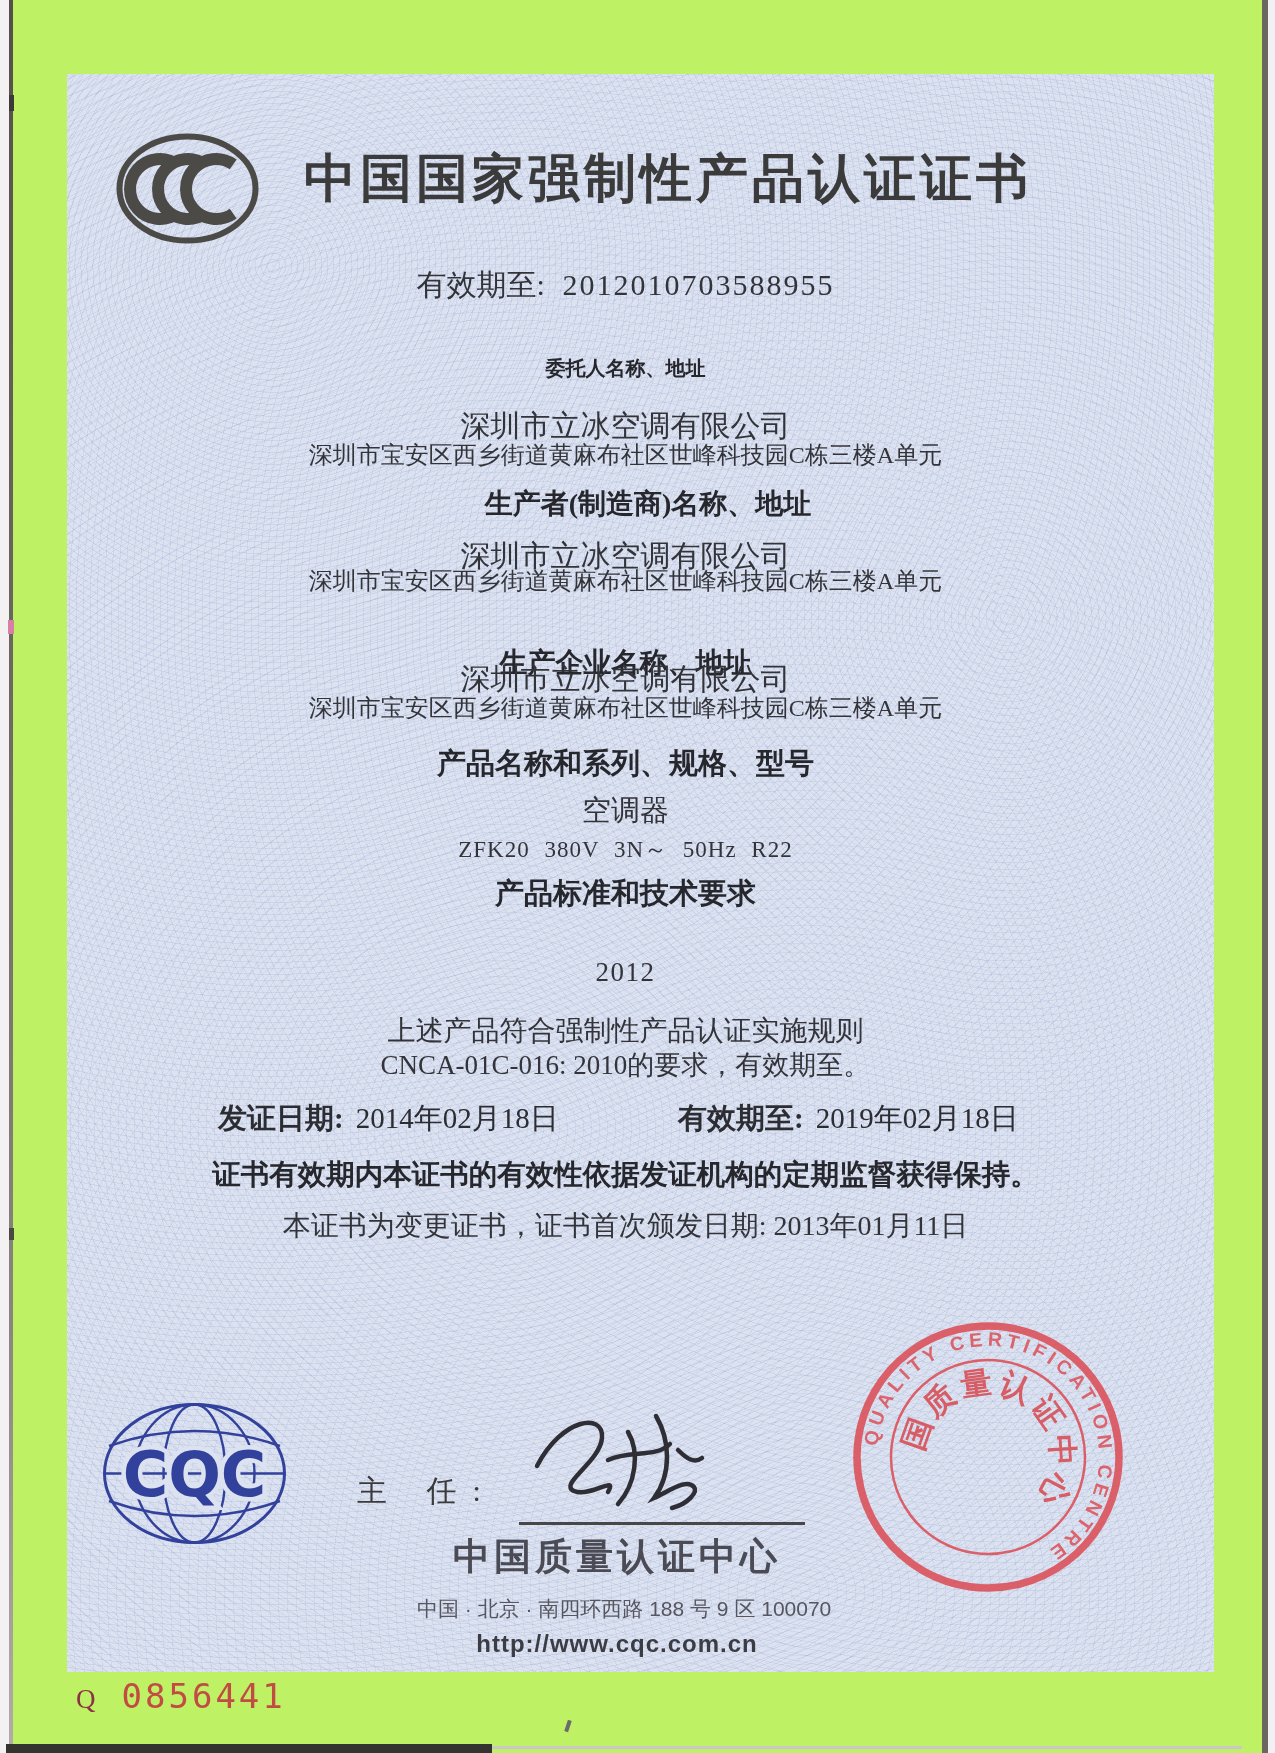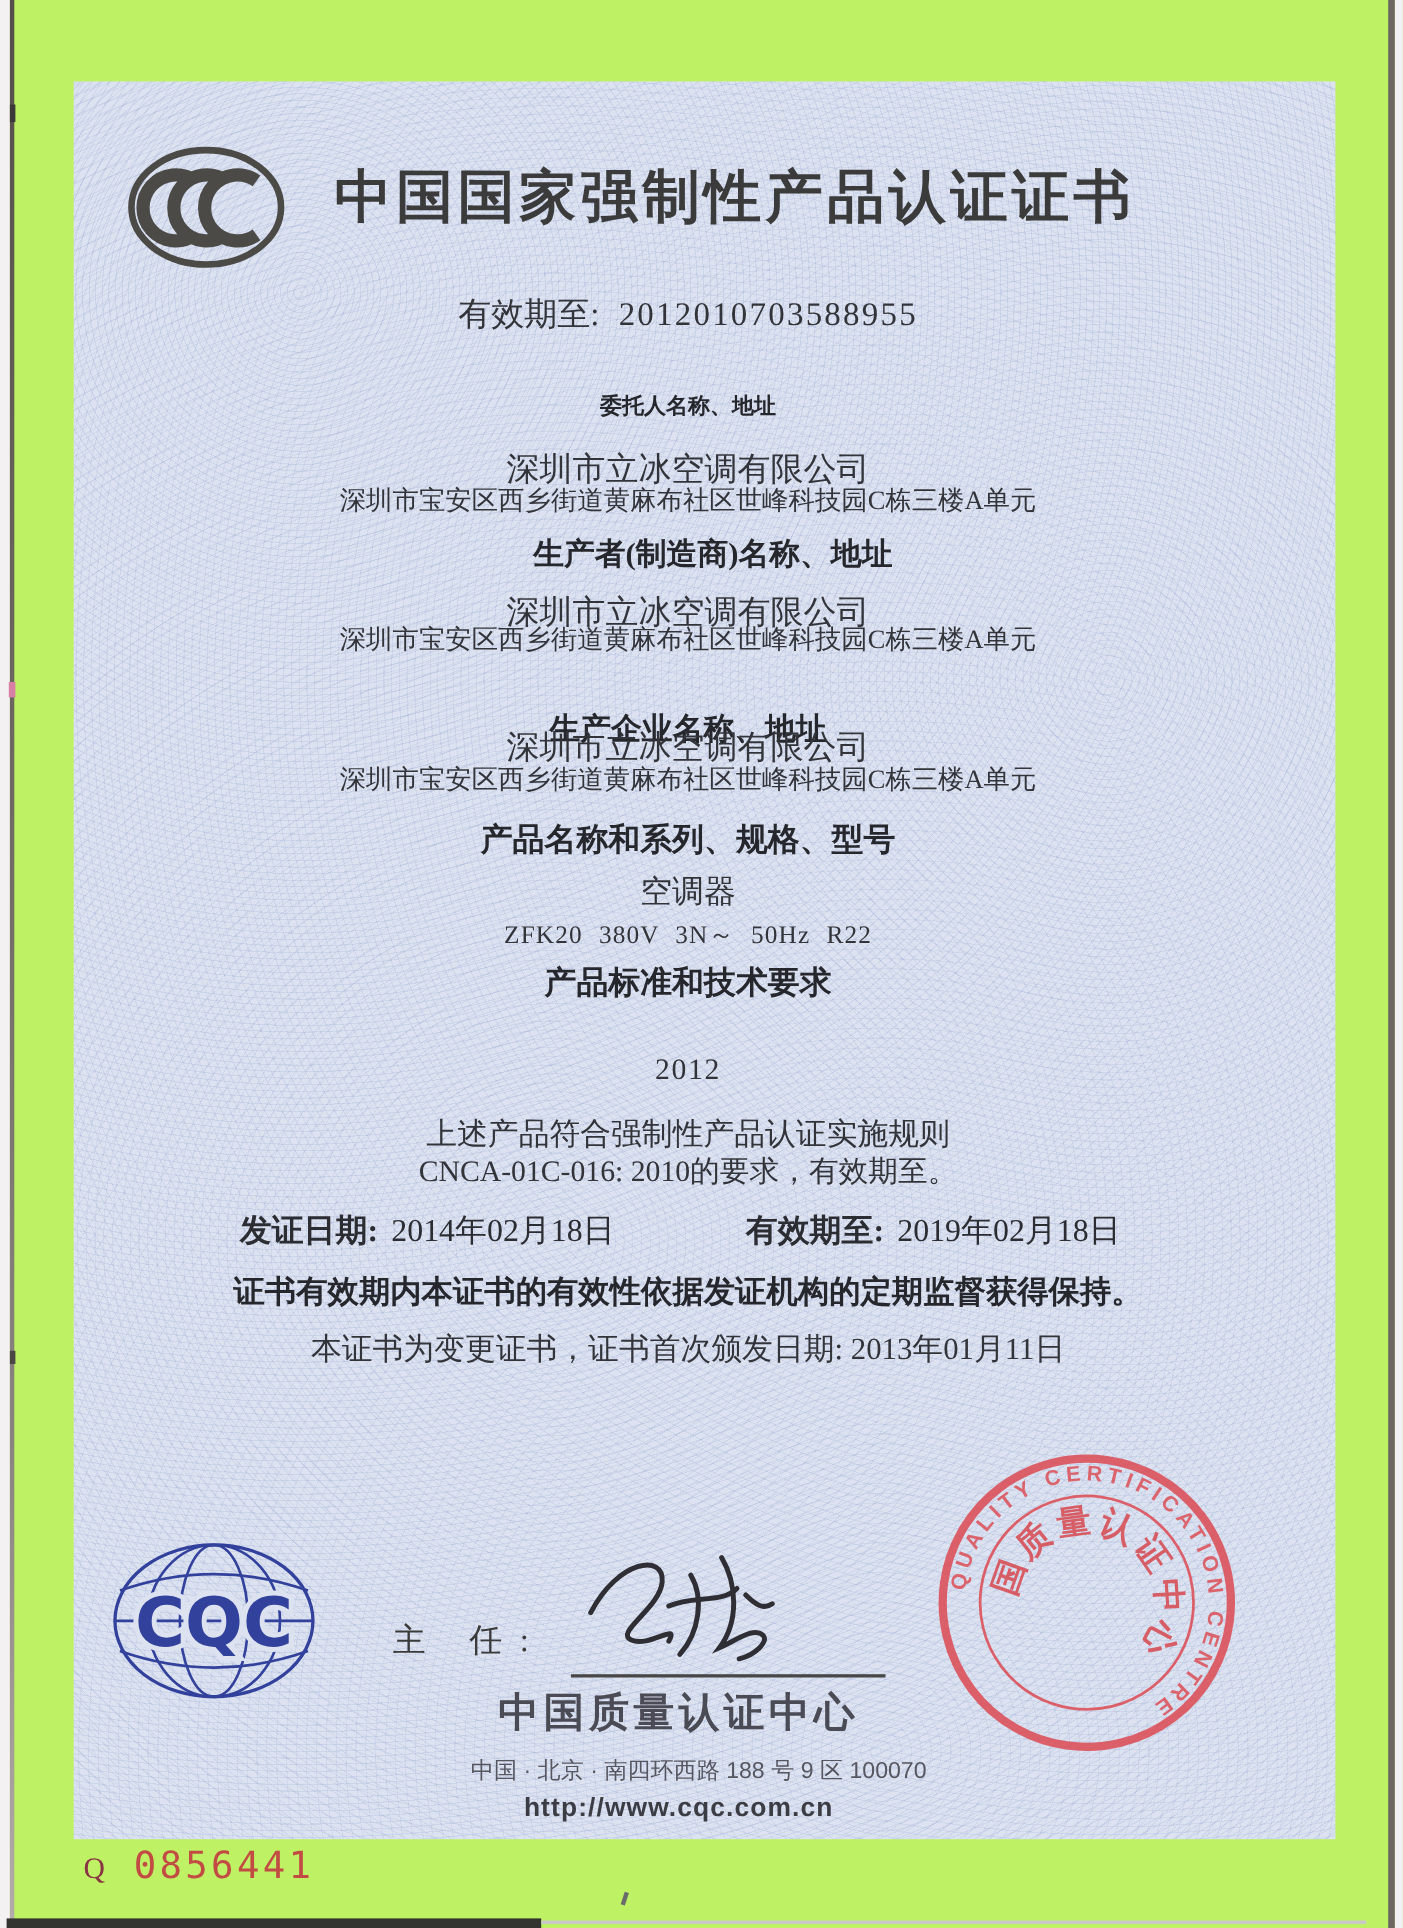--- a/index.html
+++ b/index.html
@@ -55,21 +55,21 @@
   .n3{top:1173px;font-size:22.5px;}
 
   
   .cqc-logo{position:absolute;left:34px;top:1328px;}
   .director{position:absolute;left:290px;top:1397px;font-size:30px;letter-spacing:16px;color:#3a3a3a;white-space:nowrap;}
   .signature{position:absolute;left:455px;top:1324px;}
   .sigline{position:absolute;left:452px;top:1448px;width:286px;height:3px;background:#474747;}
   .orgname{position:absolute;left:350px;width:400px;top:1458px;text-align:center;font-size:37px;font-weight:bold;
     letter-spacing:4px;color:#4b4b55;font-family:"Liberation Sans","DejaVu Sans",sans-serif;white-space:nowrap;}
   .orgaddr{position:absolute;left:350px;width:400px;top:1521px;text-align:center;font-size:21px;color:#565660;
-    font-family:"Liberation Sans","DejaVu Sans",sans-serif;white-space:nowrap;margin-left:11px;}
+    font-family:"Liberation Sans","DejaVu Sans",sans-serif;white-space:nowrap;}
   .orgurl{position:absolute;left:350px;width:400px;top:1556px;text-align:center;font-size:24px;font-weight:bold;
     letter-spacing:1px;color:#3c3c44;font-family:"Liberation Sans","DejaVu Sans",sans-serif;}
   .seal{position:absolute;left:776px;top:1238px;transform:rotate(8deg);opacity:.85;}
 
   .serial{position:absolute;left:76px;top:1676px;display:flex;align-items:baseline;}
   .serial .q{font-size:27px;color:#8a3344;}
   .serial .digits{margin-left:26px;font-size:34px;letter-spacing:3px;color:#c24c44;
     font-family:"DejaVu Sans Mono","Liberation Mono",monospace;}
 </style>
 </head>

